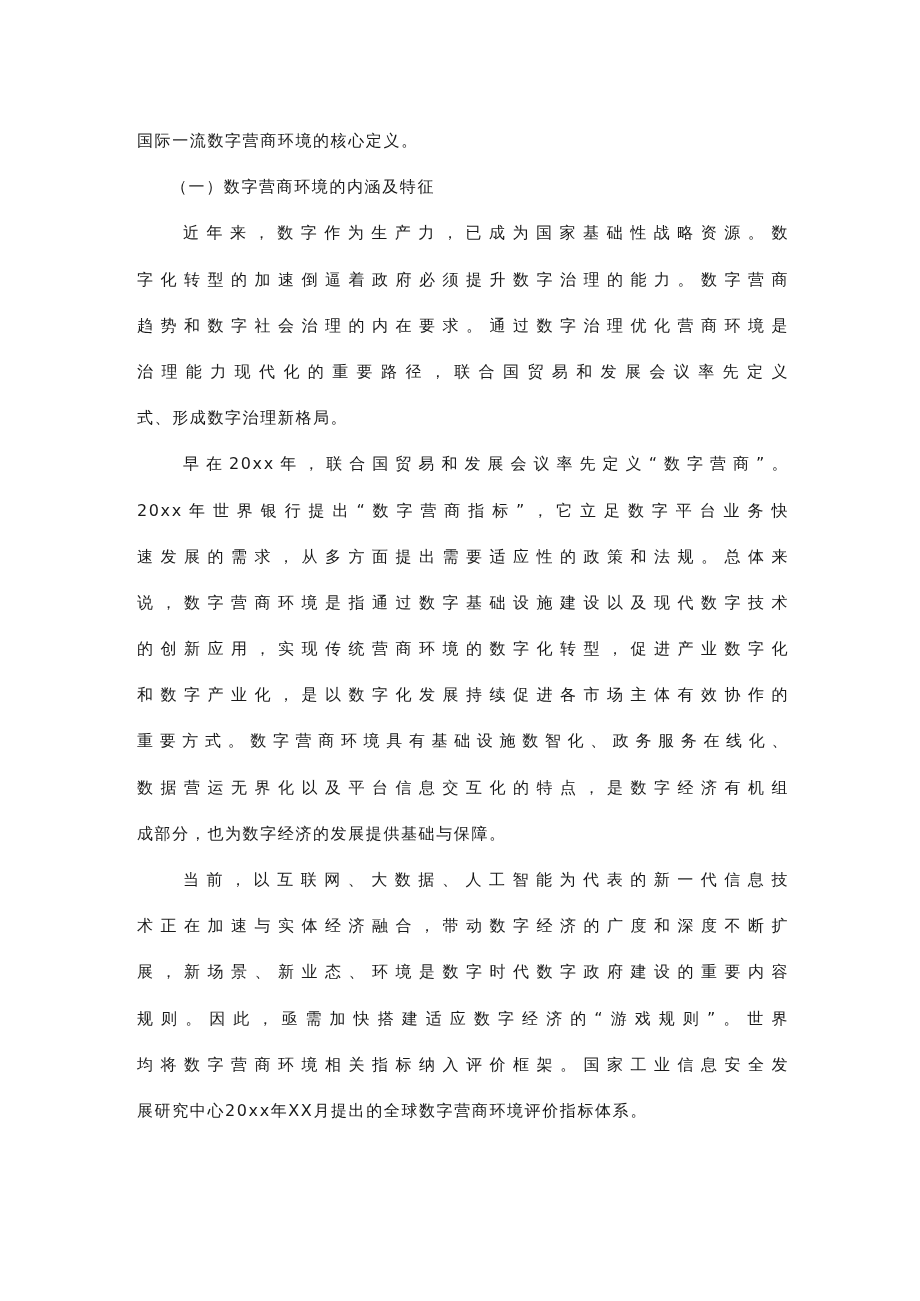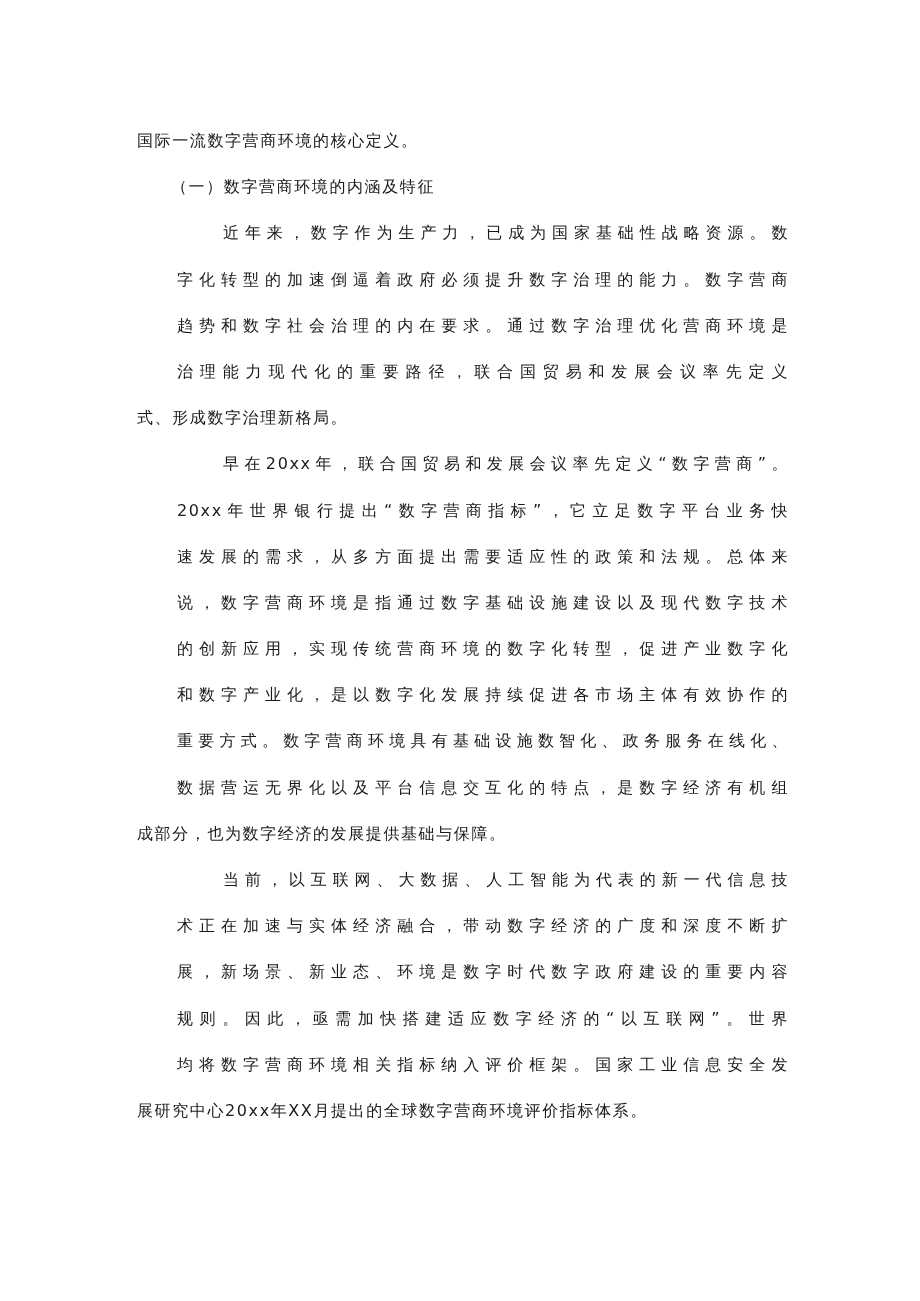--- a/index.html
+++ b/index.html
@@ -3,21 +3,21 @@
 <meta charset="utf-8">
 <style>
   html, body { margin:0; padding:0; background:#ffffff; }
   body { width:920px; height:1301px; position:relative; overflow:hidden;
          font-family:"DejaVu Sans", sans-serif; color:#1a1a1a; }
   .page { position:absolute; left:137px; top:118px; width:652px; }
   .line { height:46.2px; line-height:46.2px; font-size:16px; white-space:nowrap;
           letter-spacing:1.6px; }
   .indent { padding-left:46px; }
   .indent2 { padding-left:34px; }
-  .justify { text-align:justify; text-align-last:justify;margin-left:40px; }
+  .justify { text-align:justify; text-align-last:justify; }
 </style>
 </head>
 <body>
 
 <div class="page">
   <div class="line">国际一流数字营商环境的核心定义。</div>
   <div class="line indent2">（一）数字营商环境的内涵及特征</div>
   <div class="line indent justify">近年来，数字作为生产力，已成为国家基础性战略资源。数</div>
   <div class="line justify">字化转型的加速倒逼着政府必须提升数字治理的能力。数字营商</div>
   <div class="line justify">趋势和数字社会治理的内在要求。通过数字治理优化营商环境是</div>
@@ -28,16 +28,16 @@
   <div class="line justify">速发展的需求，从多方面提出需要适应性的政策和法规。总体来</div>
   <div class="line justify">说，数字营商环境是指通过数字基础设施建设以及现代数字技术</div>
   <div class="line justify">的创新应用，实现传统营商环境的数字化转型，促进产业数字化</div>
   <div class="line justify">和数字产业化，是以数字化发展持续促进各市场主体有效协作的</div>
   <div class="line justify">重要方式。数字营商环境具有基础设施数智化、政务服务在线化、</div>
   <div class="line justify">数据营运无界化以及平台信息交互化的特点，是数字经济有机组</div>
   <div class="line">成部分，也为数字经济的发展提供基础与保障。</div>
   <div class="line indent justify">当前，以互联网、大数据、人工智能为代表的新一代信息技</div>
   <div class="line justify">术正在加速与实体经济融合，带动数字经济的广度和深度不断扩</div>
   <div class="line justify">展，新场景、新业态、环境是数字时代数字政府建设的重要内容</div>
-  <div class="line justify">规则。因此，亟需加快搭建适应数字经济的“以互联网”。世界</div>
+  <div class="line justify">规则。因此，亟需加快搭建适应数字经济的“游戏规则”。世界</div>
   <div class="line justify">均将数字营商环境相关指标纳入评价框架。国家工业信息安全发</div>
   <div class="line">展研究中心20xx年XX月提出的全球数字营商环境评价指标体系。</div>
 </div>
 
 </body></html>

